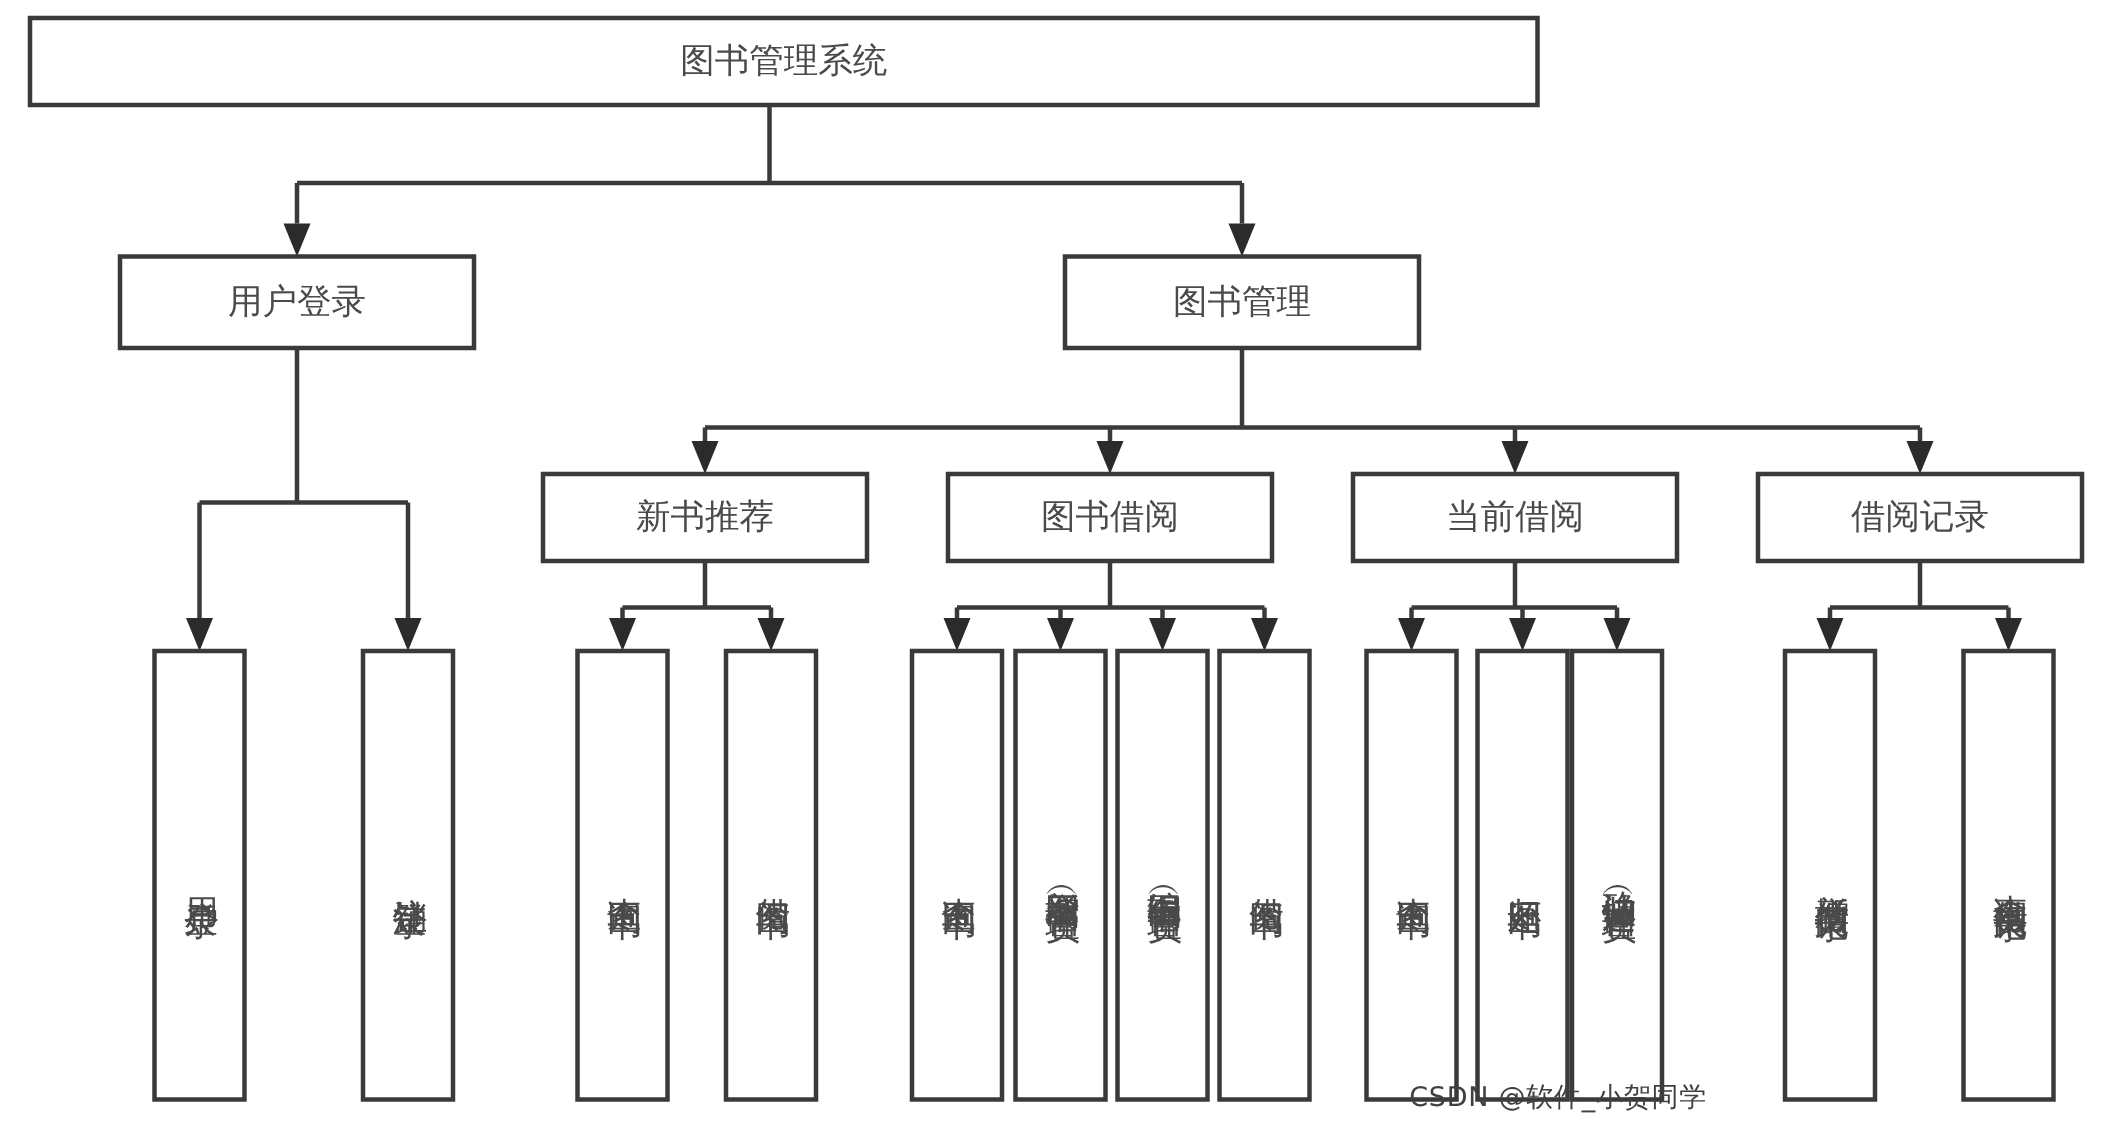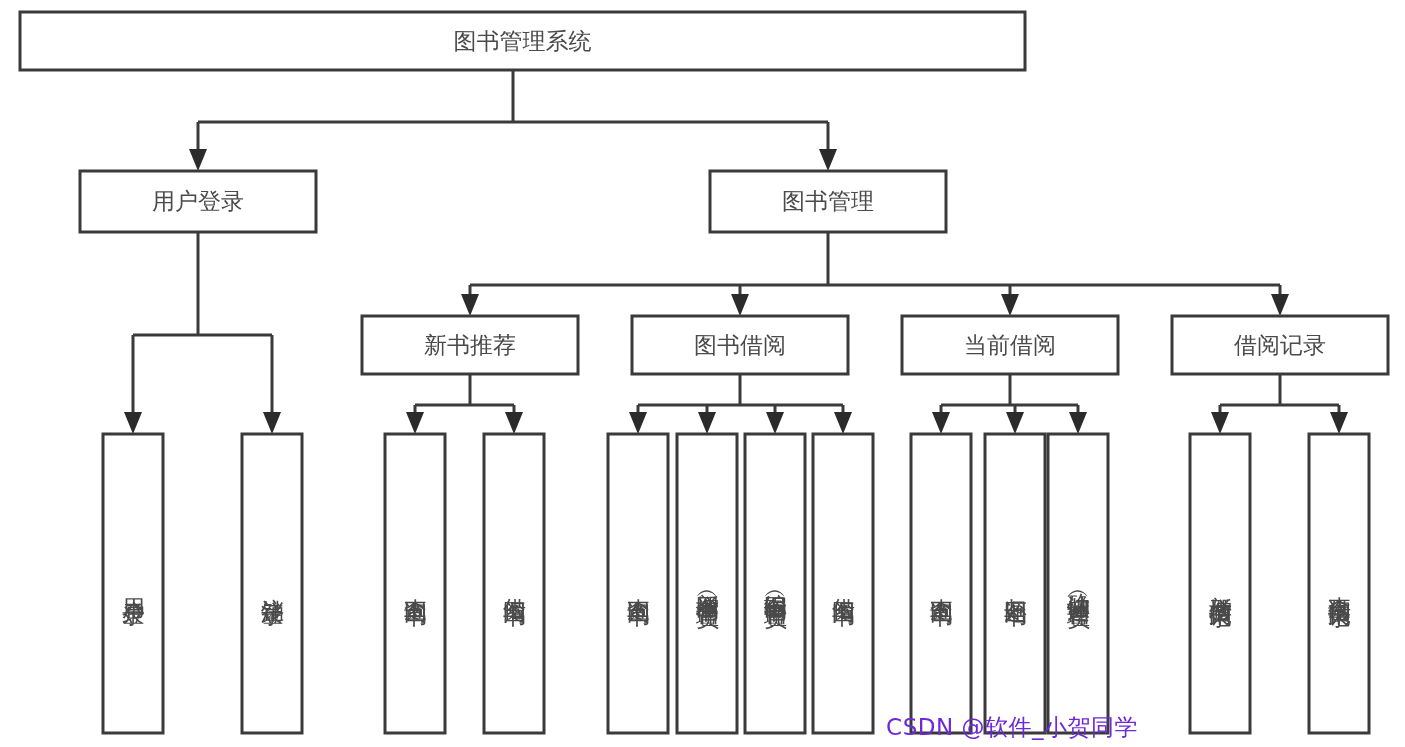--- a/index.html
+++ b/index.html
@@ -64,22 +64,22 @@
     color: #4a4a4a;
     letter-spacing: 2px;
     white-space: nowrap;
     text-align: center;
   }
   .watermark {
     position: absolute;
     right: 8px;
     bottom: 4px;
     font-family: "DejaVu Sans", "Liberation Sans", sans-serif;
-    font-size: 23px;
-    color: #6d28d9;
+    font-size: 18px;
+    color: #404040;
     white-space: nowrap;
     letter-spacing: 0.5px;
   }
 </style>
 </head>
 <body>
 
 <div id="diagram-root">
 
   <svg id="flow" viewBox="0 0 1405 747">

